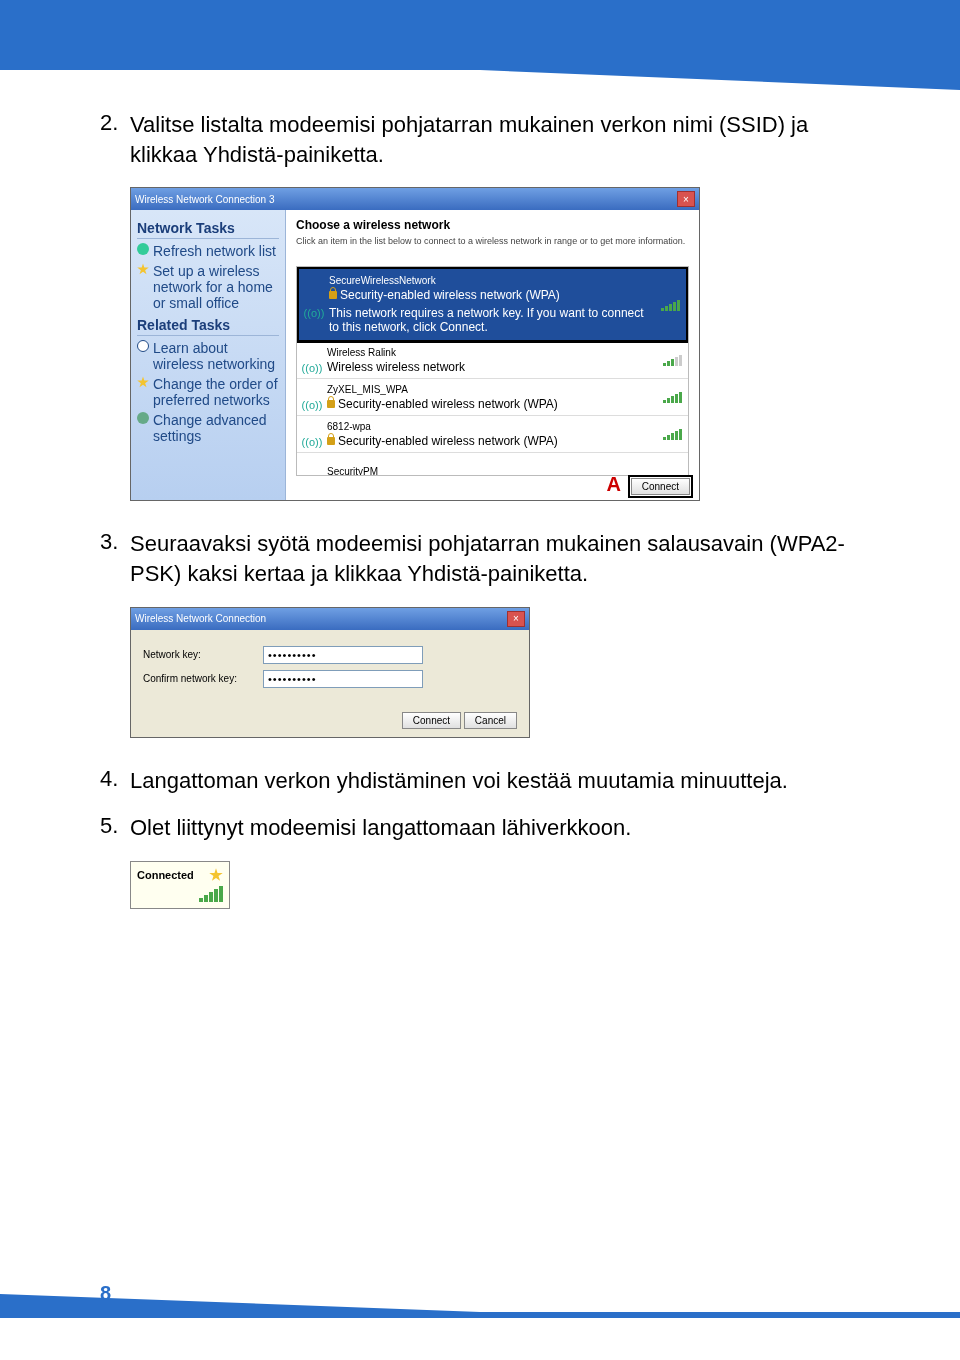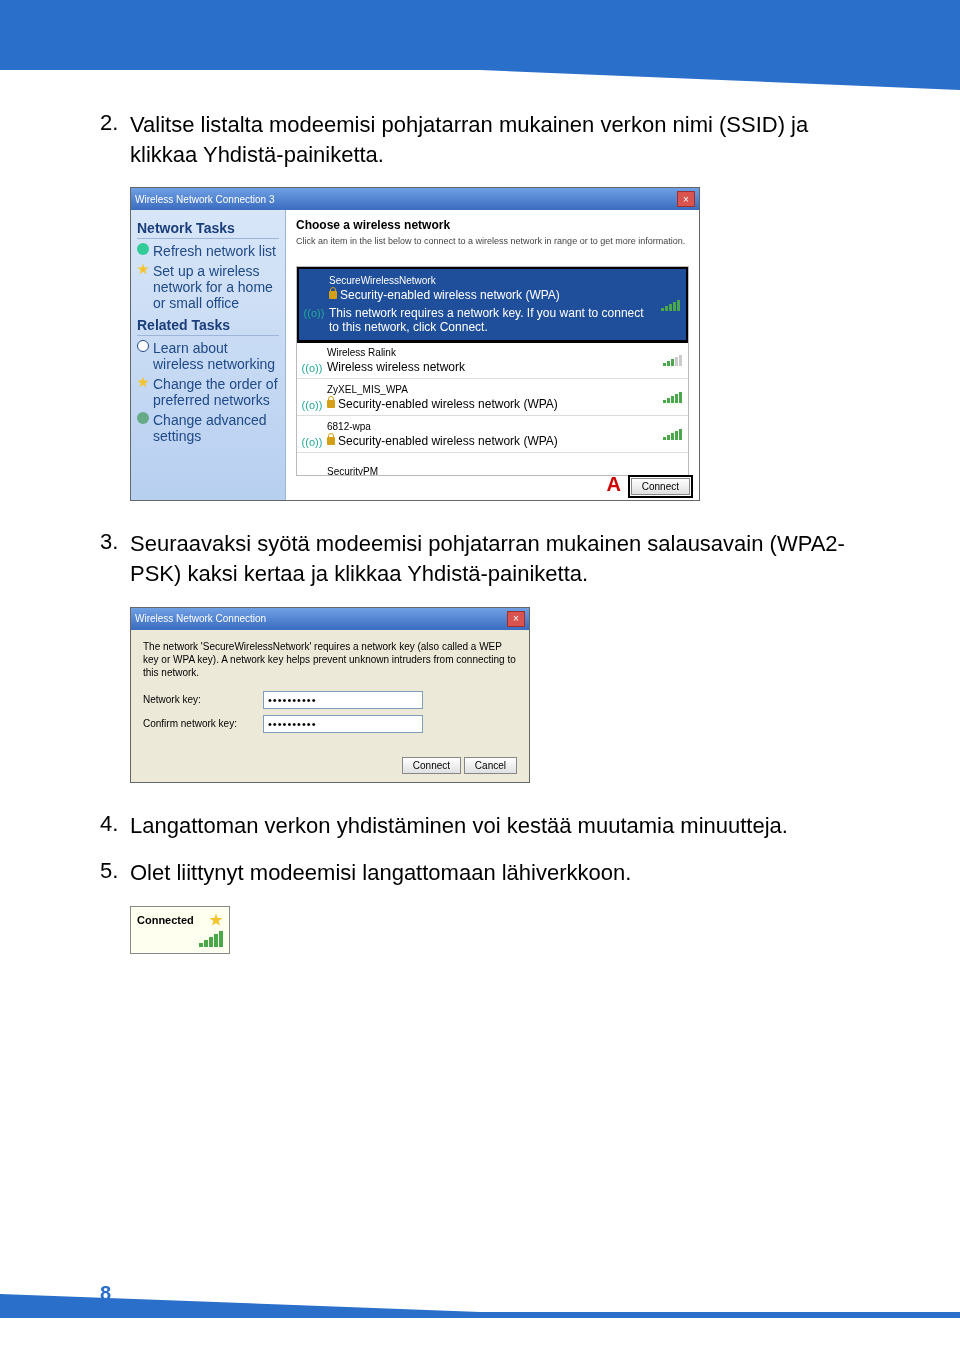--- a/index.html
+++ b/index.html
@@ -355,21 +355,20 @@
     <div class="step-num">3.</div>
     <div class="step-body">Seuraavaksi syötä modeemisi pohjatarran mukainen salausavain (WPA2-PSK) kaksi kertaa ja klikkaa Yhdistä-painiketta.</div>
   </div>
 
   <div class="shot2">
     <div class="titlebar">
       <span>Wireless Network Connection</span>
       <div class="tb-close">×</div>
     </div>
     <div class="dlgbody">
-      <div class="desc">The network 'SecureWirelessNetwork' requires a network key (also called a WEP key or WPA key). A network key helps prevent unknown intruders from connecting to this network.</div>
       <div class="frow">
         <label>Network key:</label>
         <div class="inp">••••••••••</div>
       </div>
       <div class="frow">
         <label>Confirm network key:</label>
         <div class="inp">••••••••••</div>
       </div>
     </div>
     <div class="btns">

